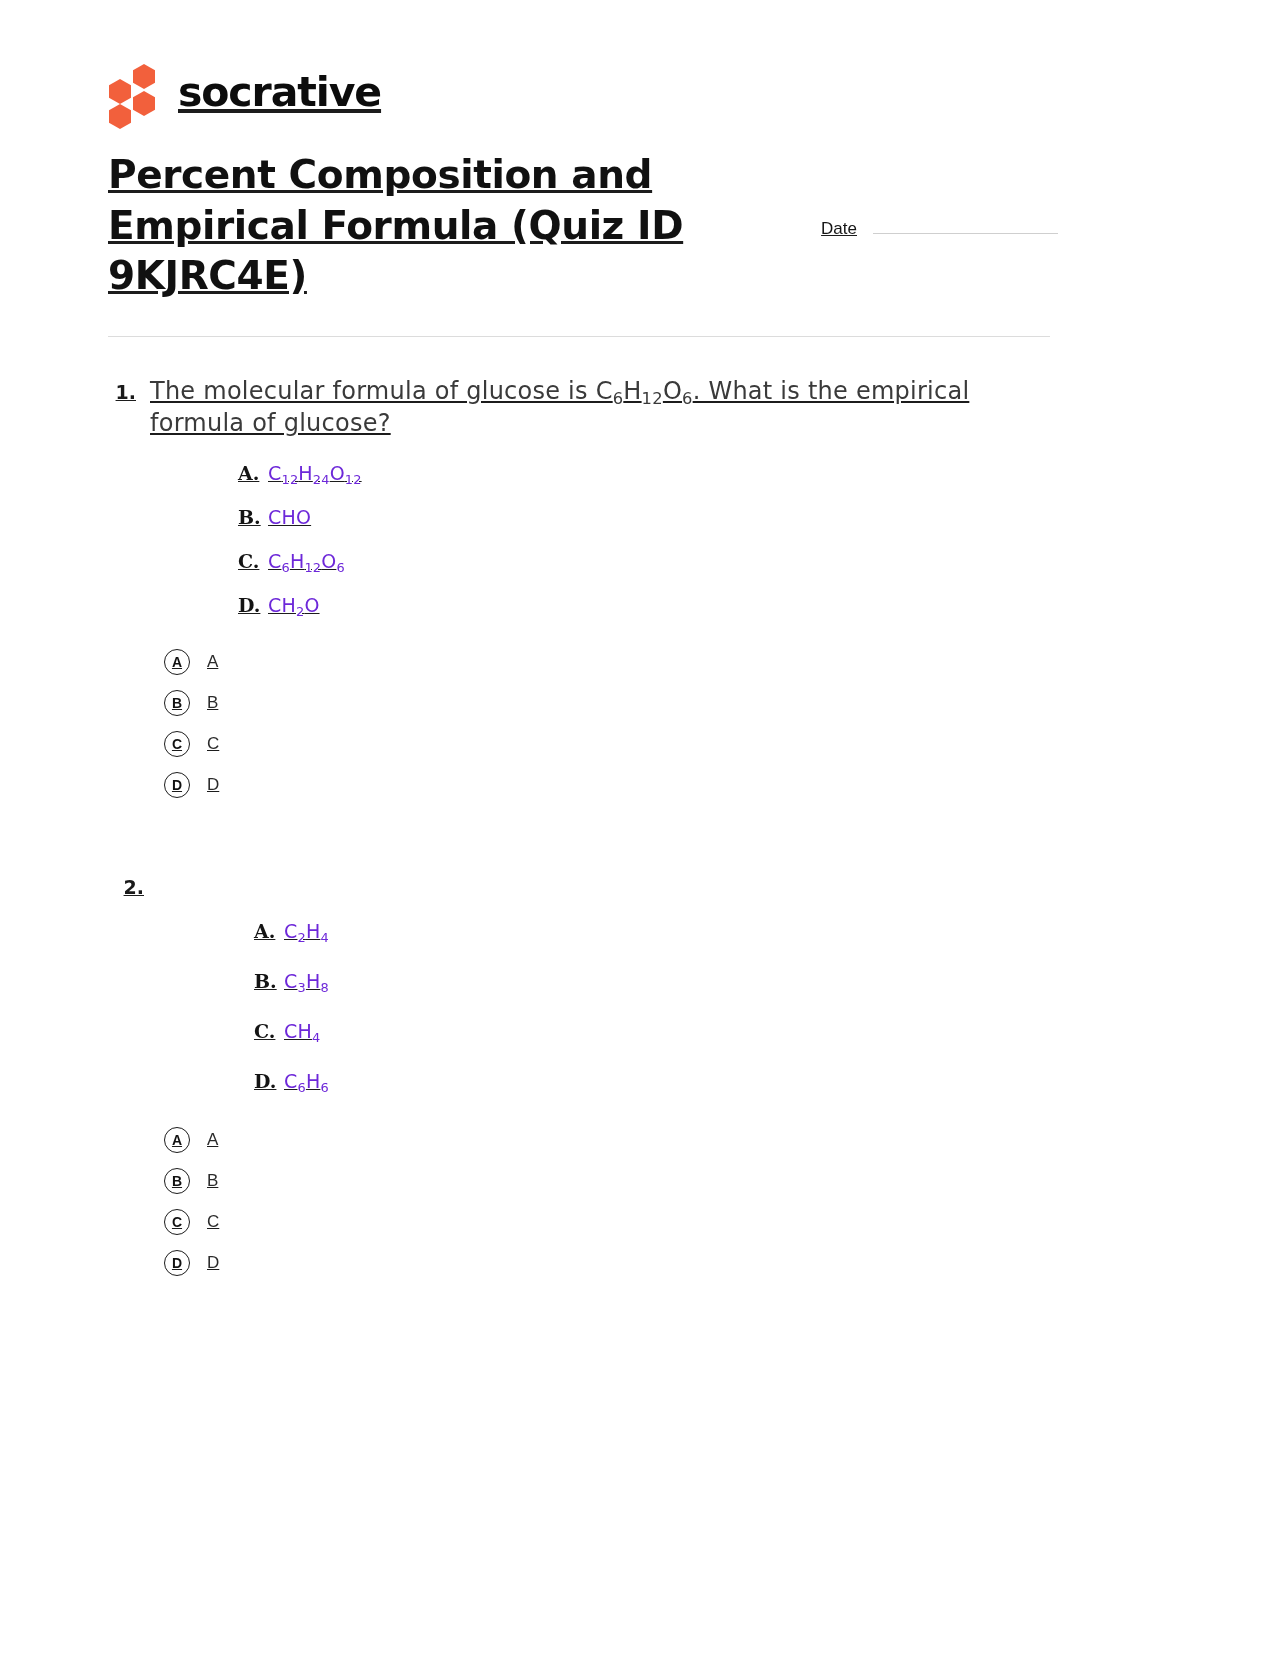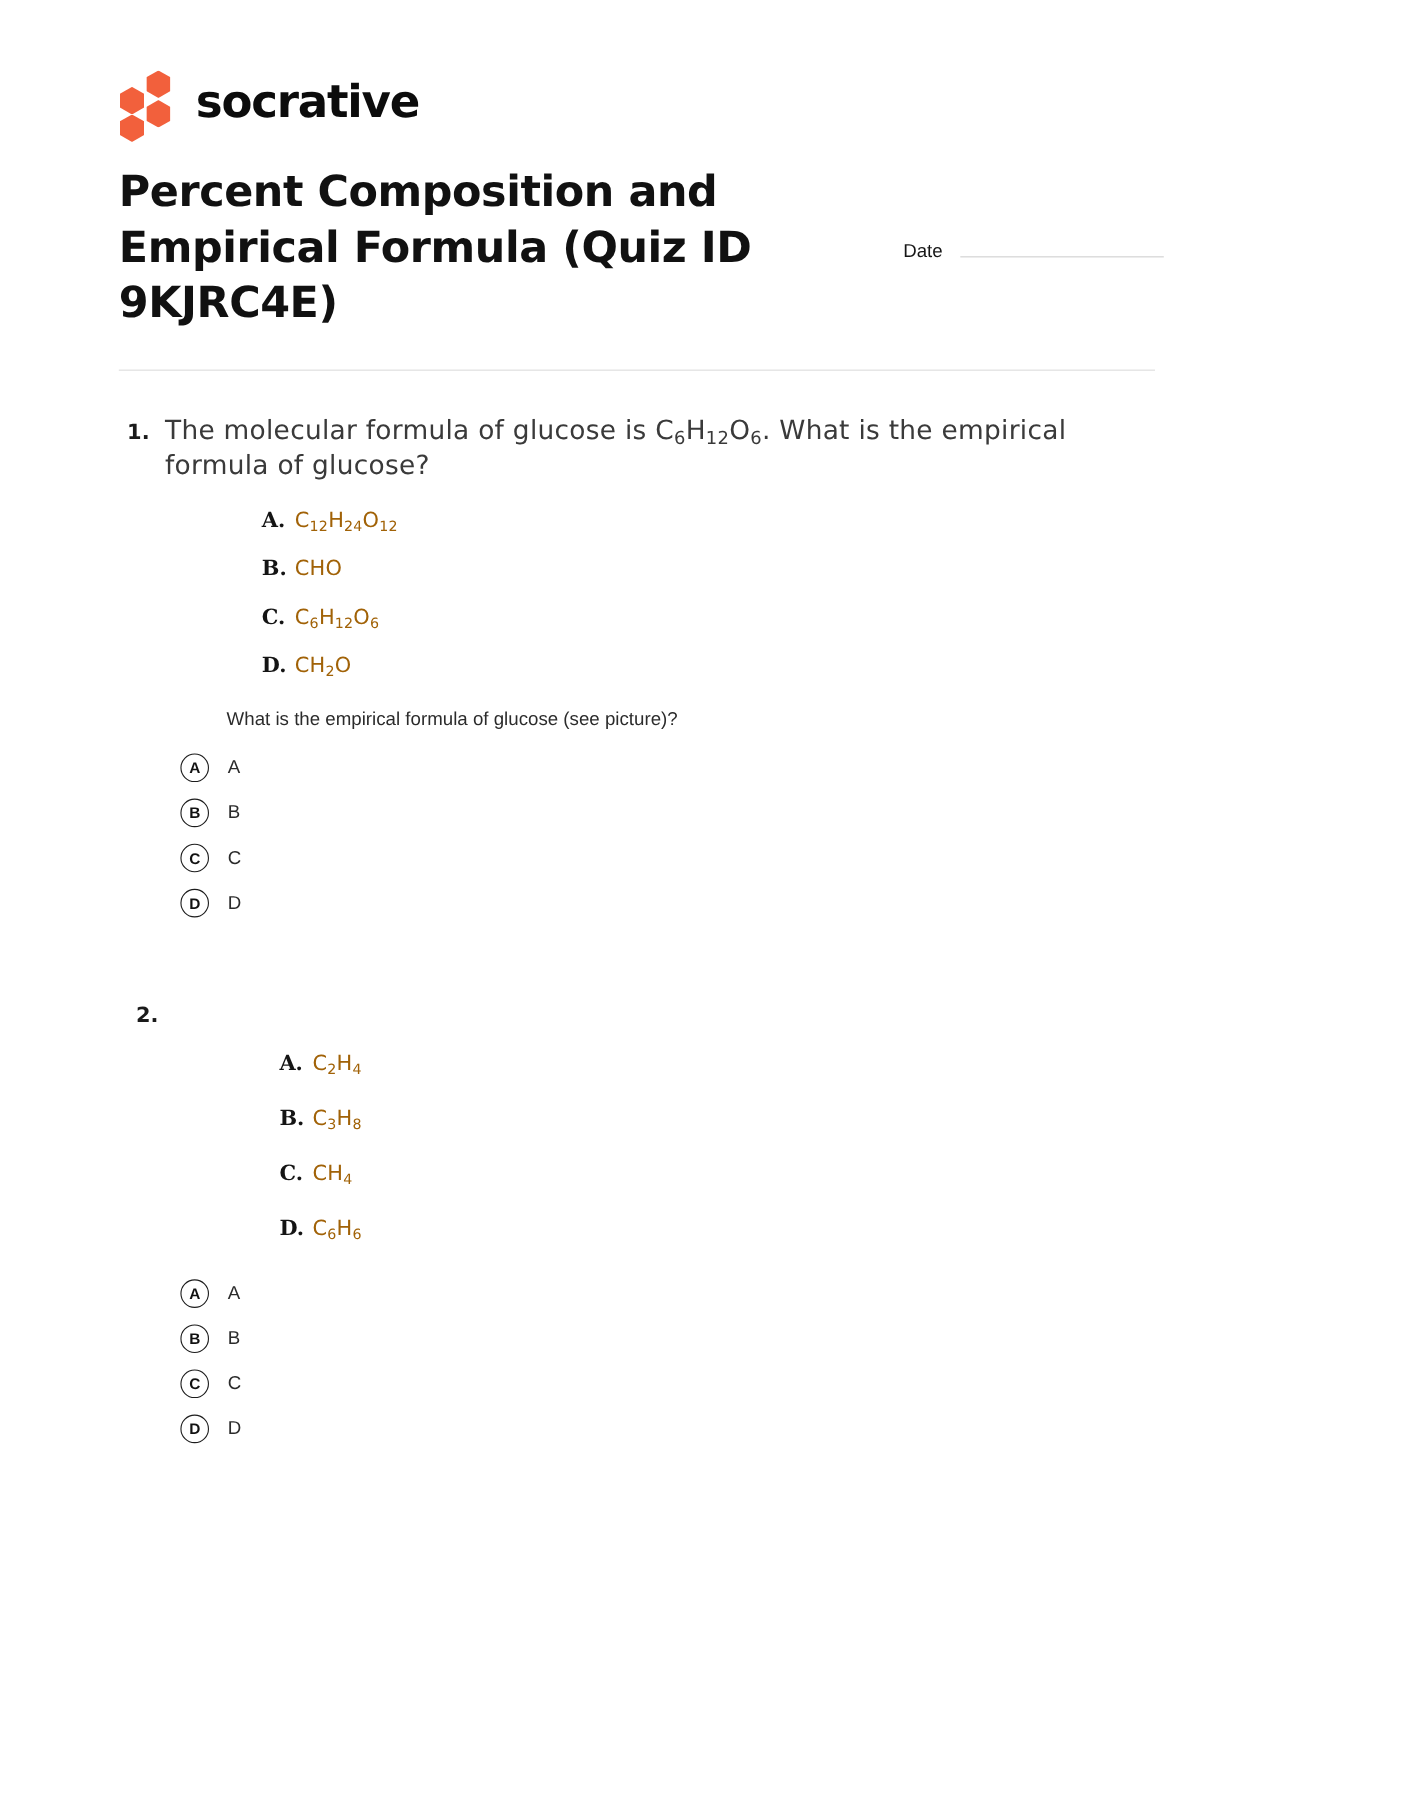--- a/index.html
+++ b/index.html
@@ -15,20 +15,21 @@
     -webkit-font-smoothing: antialiased;
   }
 
   .page {
     position: relative;
     width: 1158px;
     height: 1653px;
     box-sizing: border-box;
     padding: 0;
     overflow: hidden;
+    text-decoration: underline;
   }
 
   
   .header {
     position: relative;
     padding: 52px 108px 0 108px;
     display: flex;
     align-items: flex-start;
     justify-content: space-between;
   }
@@ -162,21 +163,21 @@
     font-family: "DejaVu Serif", serif;
     font-weight: 700;
     font-size: 19px;
     color: #141414;
     width: 30px;
     flex: none;
   }
   .opt-value {
     font-family: "DejaVu Sans", sans-serif;
     font-size: 19px;
-    color: #a16207;
+    color: #6d28d9;
     letter-spacing: 0.2px;
   }
   .opt-value sub {
     font-size: 0.68em;
     line-height: 0;
     vertical-align: -0.28em;
   }
   .q-text sub {
     font-size: 0.68em;
     line-height: 0;
@@ -285,21 +286,20 @@
           <span class="opt-letter">C.</span>
           <span class="opt-value">C<sub>6</sub>H<sub>12</sub>O<sub>6</sub></span>
         </div>
         <div class="q-option">
           <span class="opt-letter">D.</span>
           <span class="opt-value">CH<sub>2</sub>O</span>
         </div>
       </div>
 
       <div class="subq">
-        <div class="subq-text">What is the empirical formula of glucose (see picture)?</div>
         <div class="bubble-list">
           <div class="bubble-row">
             <span class="bubble">A</span>
             <span class="bubble-label">A</span>
           </div>
           <div class="bubble-row">
             <span class="bubble">B</span>
             <span class="bubble-label">B</span>
           </div>
           <div class="bubble-row">

